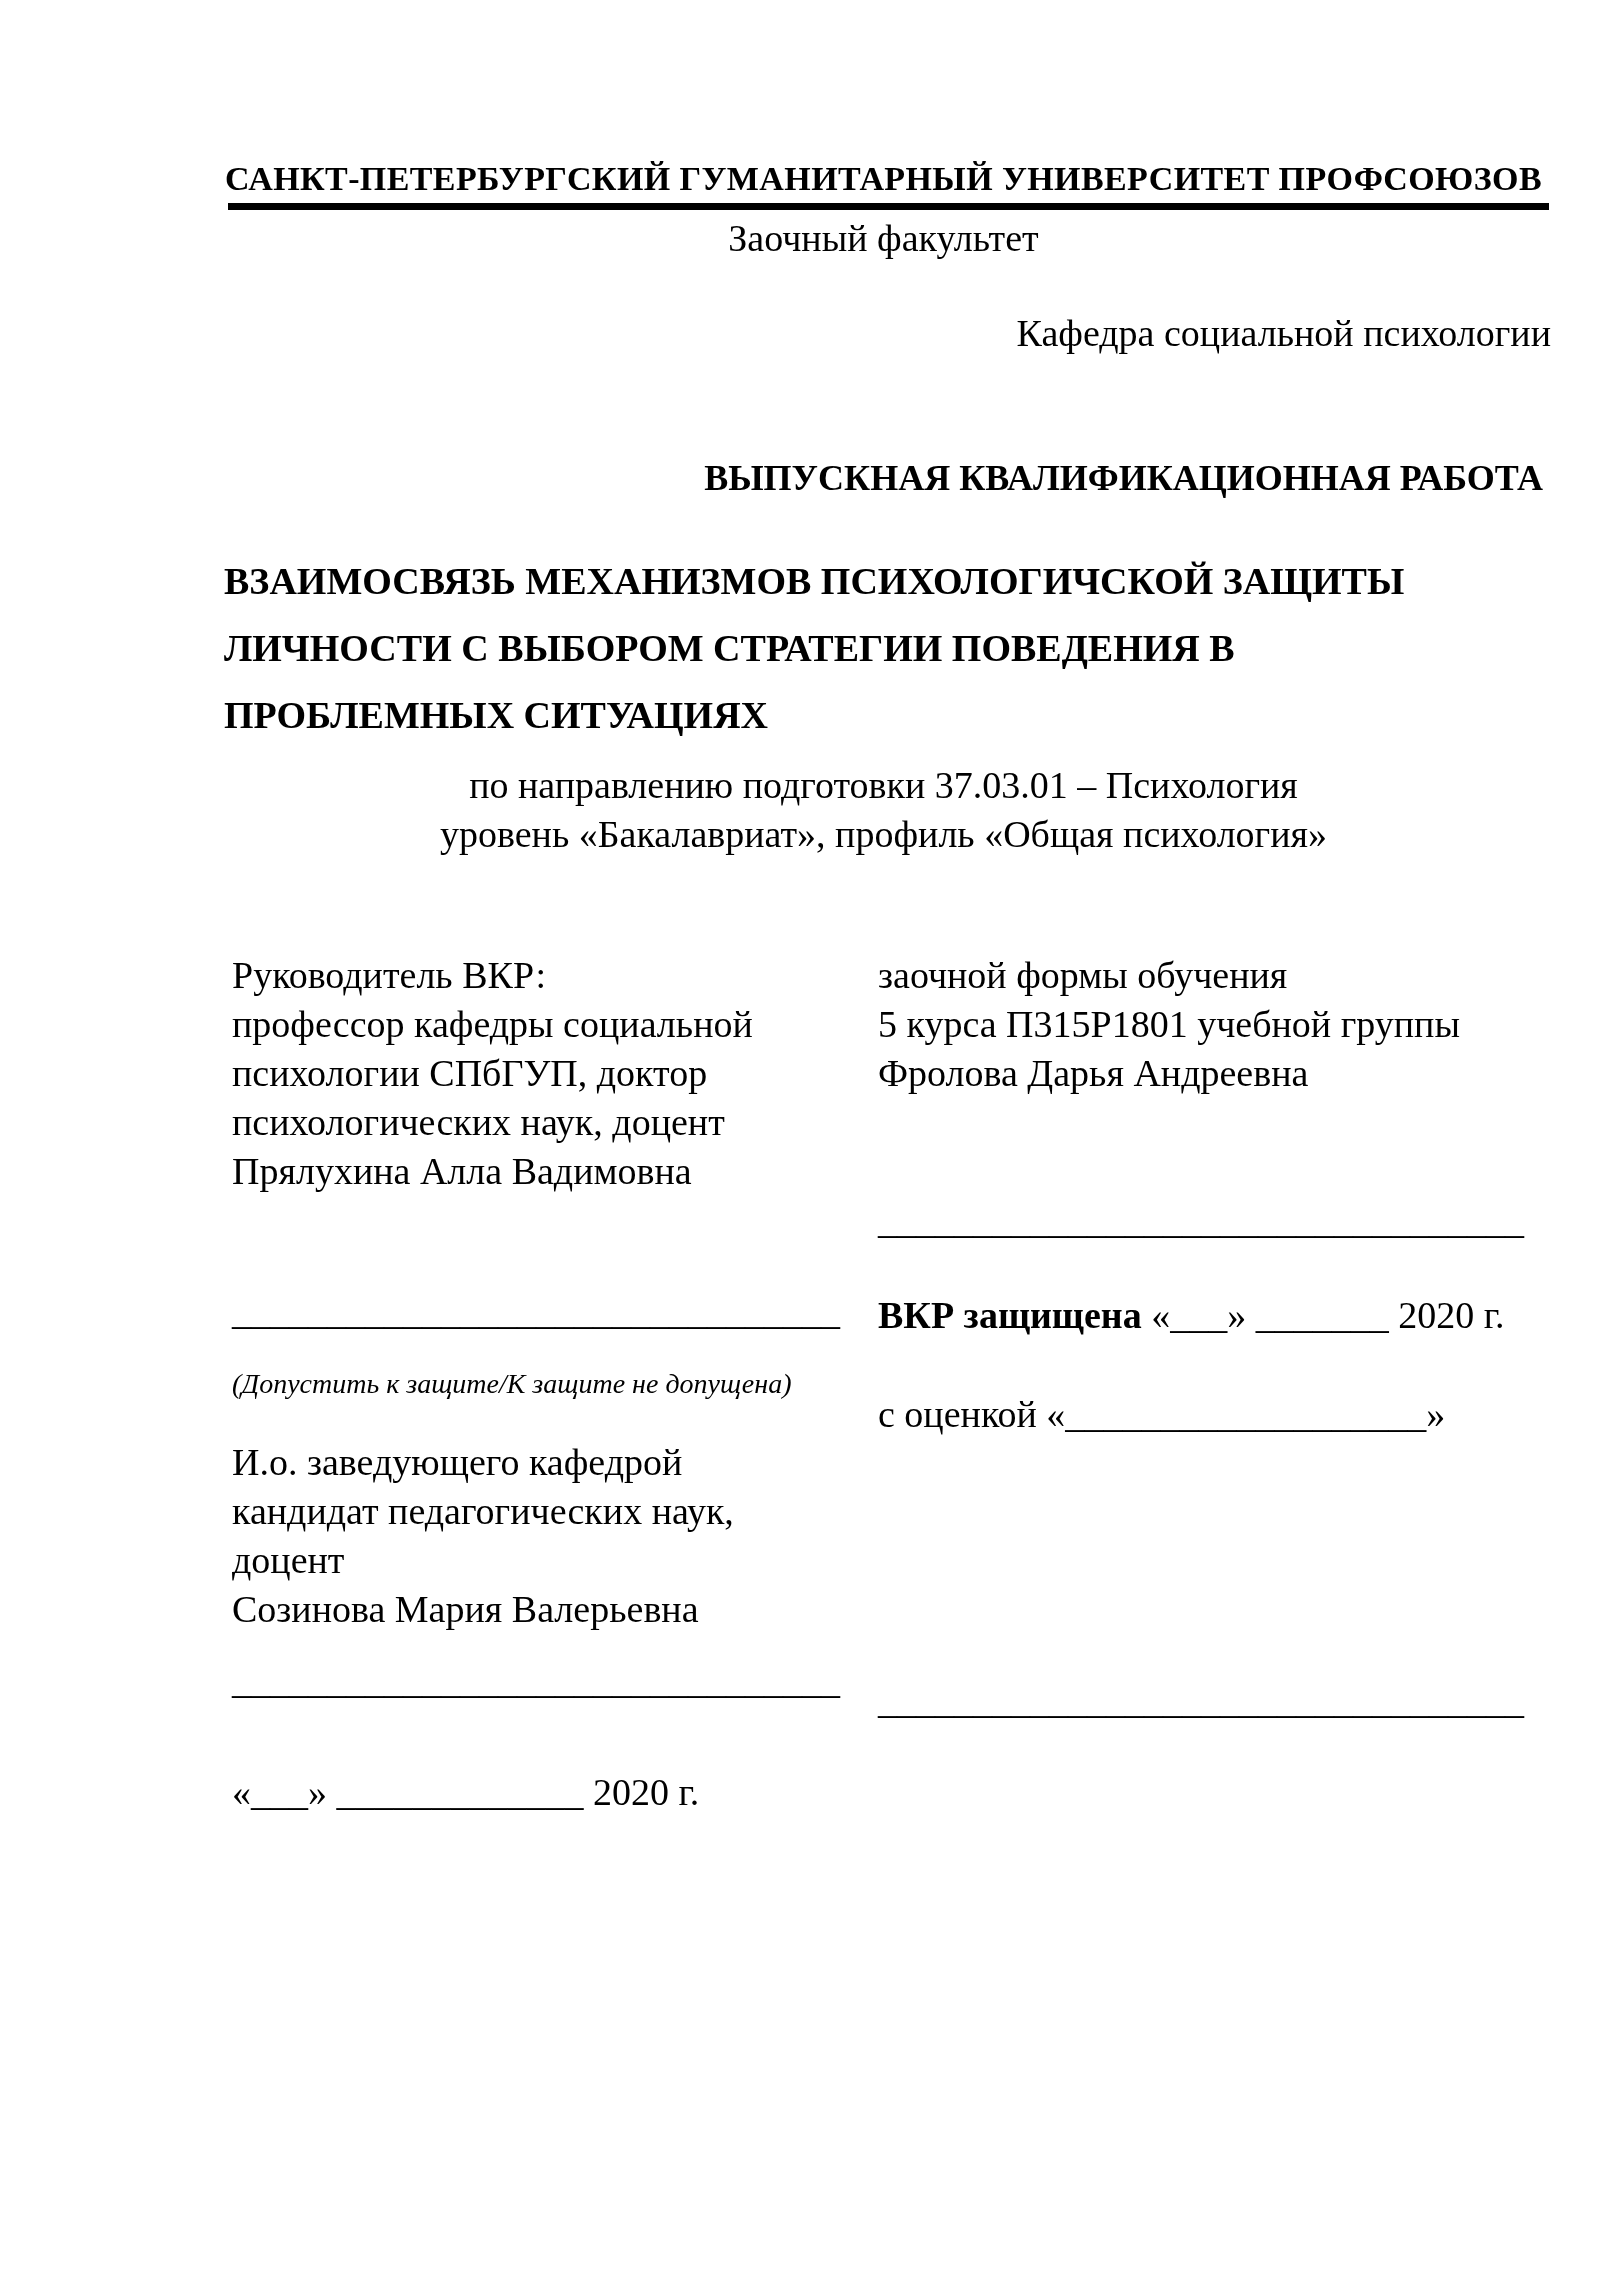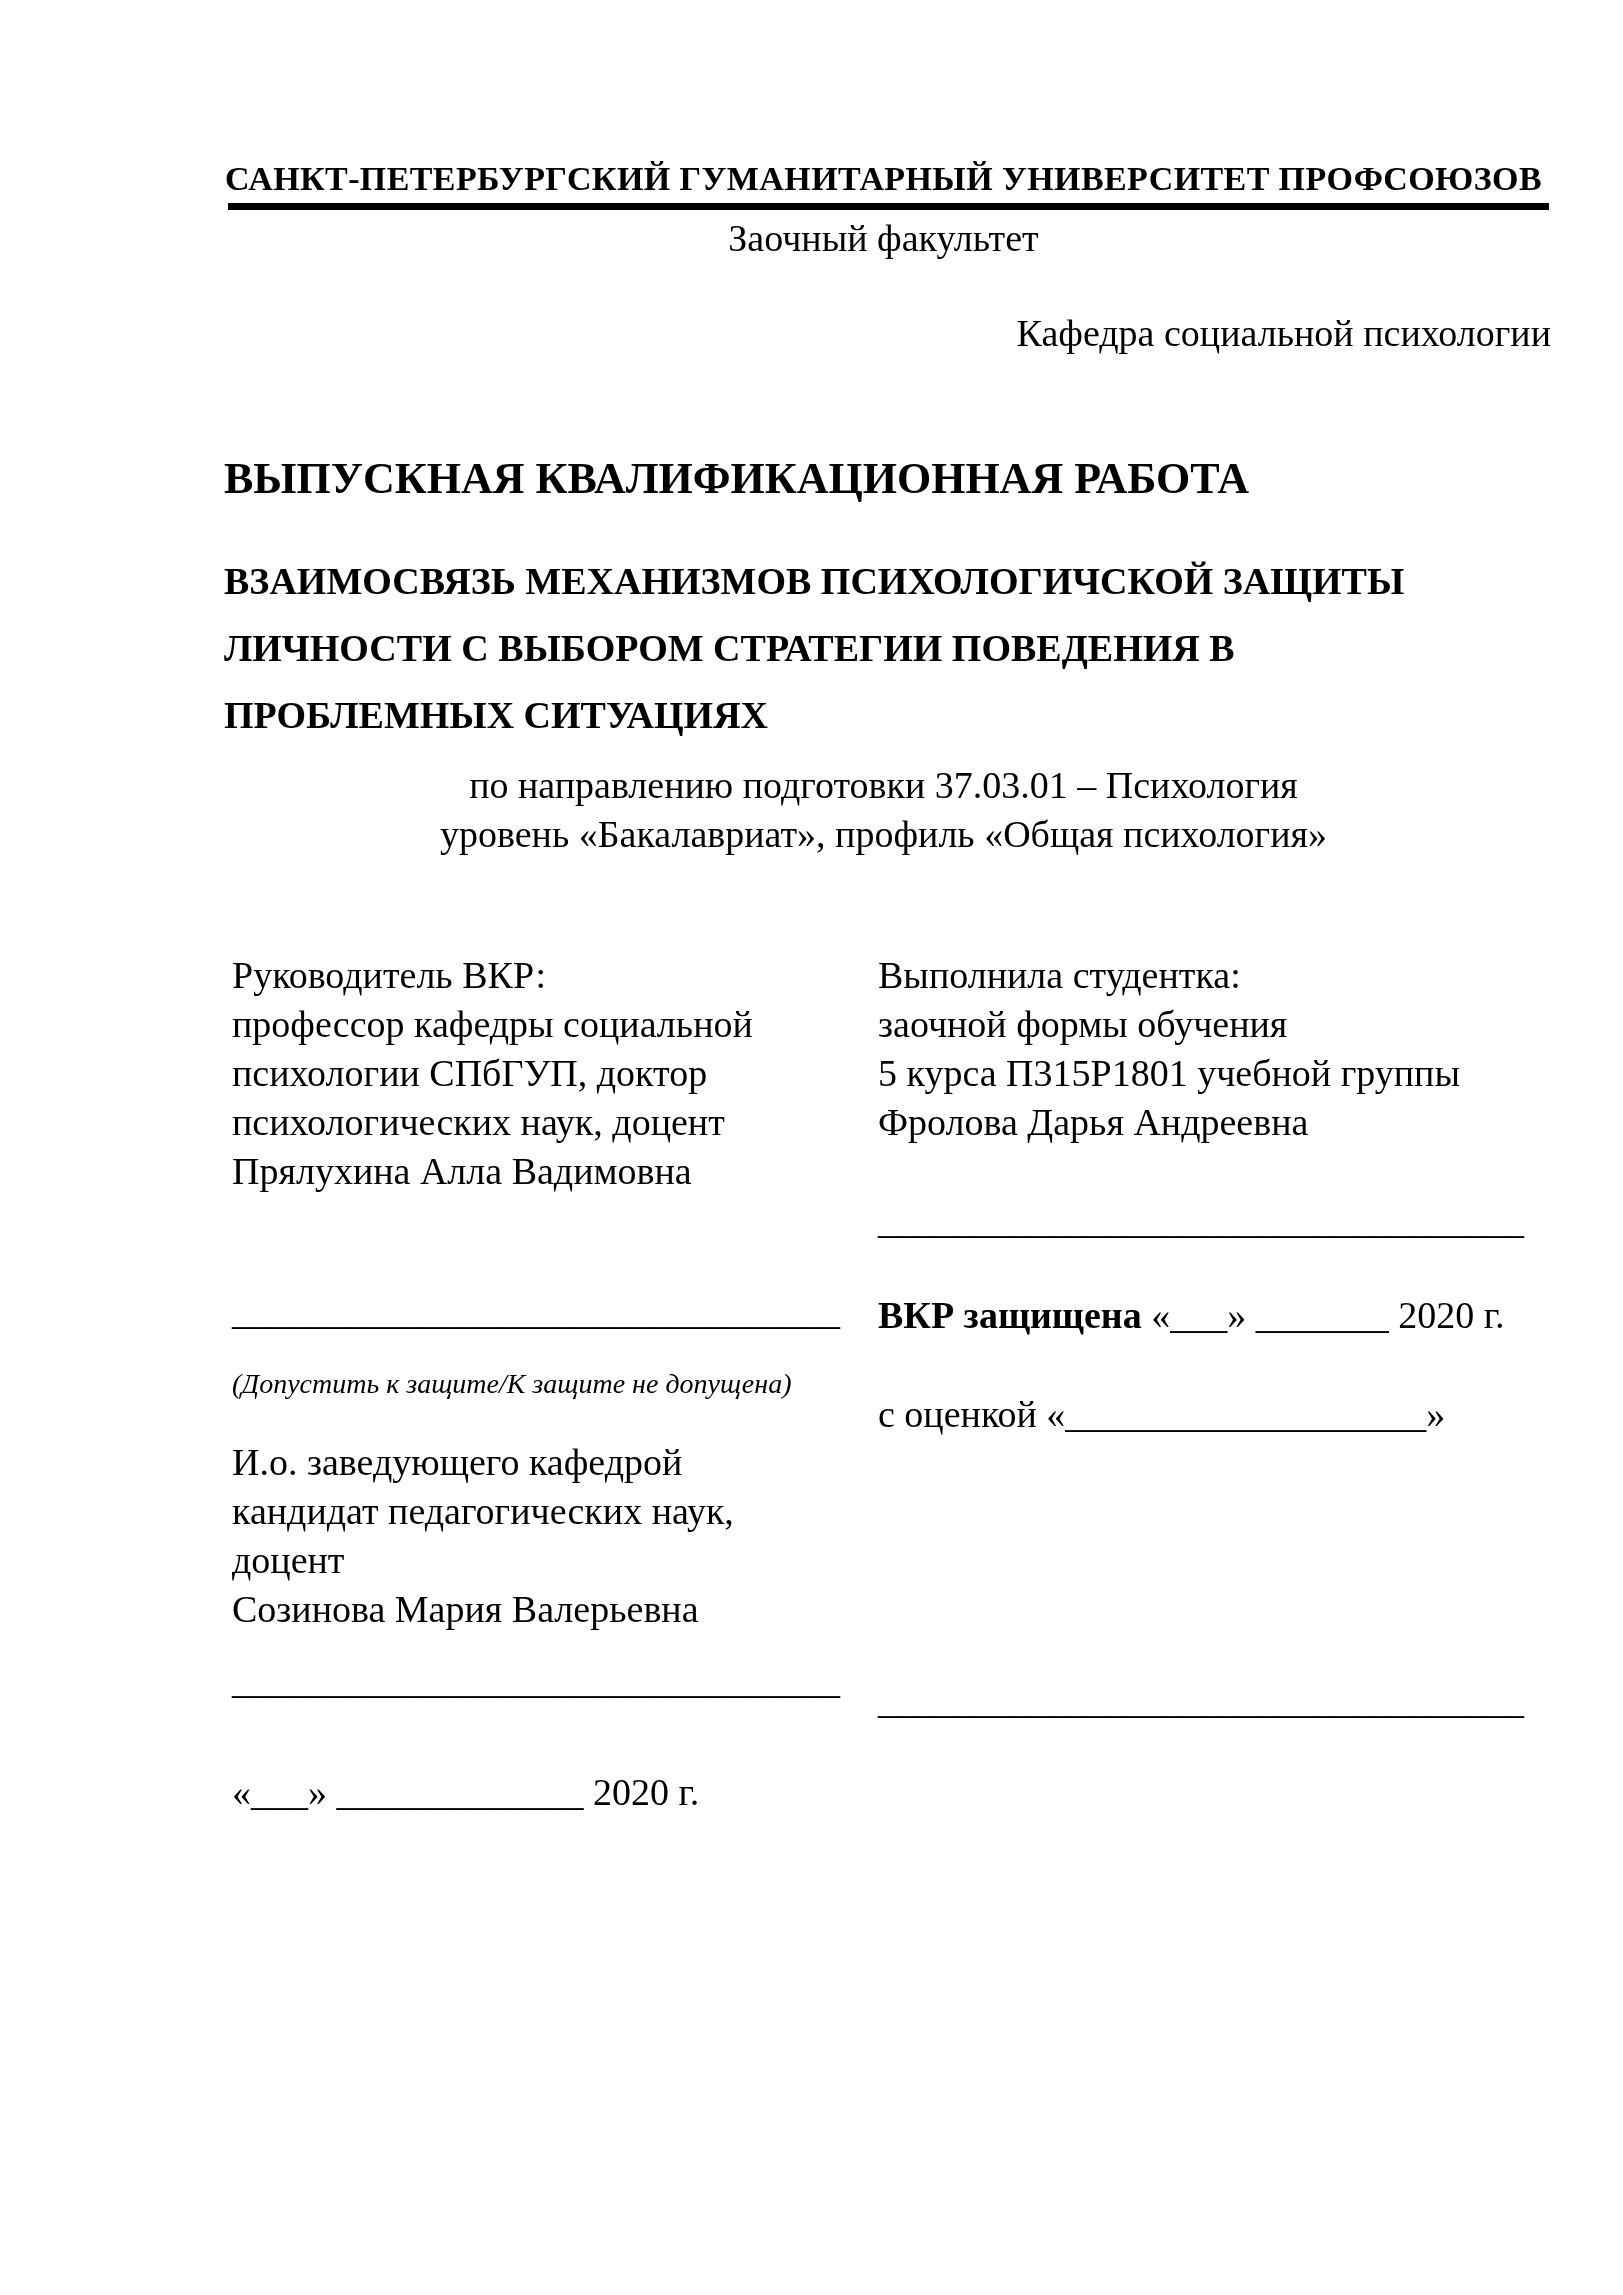--- a/index.html
+++ b/index.html
@@ -32,21 +32,21 @@
     background: #000000;
   }
   .faculty {
     left: 224px; top: 214px; width: 1319px; text-align: center;
   }
   .department {
     left: 224px; top: 309px; width: 1327px; text-align: right;
   }
   .work-type {
     left: 224px; top: 454px; width: 1319px;
-    font-weight: bold; font-size: 44px; text-align: left;
+    font-weight: bold; font-size: 36px; text-align: right;
   }
   .work-title {
     left: 224px; top: 548px; width: 1319px;
     font-weight: bold; font-size: 38px; line-height: 67px;
     text-align: left; white-space: pre-line;
   }
   .program {
     left: 224px; top: 761px; width: 1319px;
     text-align: center; white-space: pre-line;
   }
@@ -97,21 +97,20 @@
 
   <div class="abs col-left advisor-block">
     <div>Руководитель ВКР:</div>
     <div class="multiline">профессор кафедры социальной
 психологии СПбГУП, доктор
 психологических наук, доцент
 Прялухина Алла Вадимовна</div>
   </div>
 
   <div class="abs col-right student-block">
-    <div>Выполнила студентка:</div>
     <div class="multiline">заочной формы обучения
 5 курса П315Р1801 учебной группы
 Фролова Дарья Андреевна</div>
   </div>
 
   <div class="abs col-right student-sigline">__________________________________</div>
 
   <div class="abs col-left admission-sigline">________________________________</div>
 
   <div class="abs col-left admission-caption">(Допустить к защите/К защите не допущена)</div>

